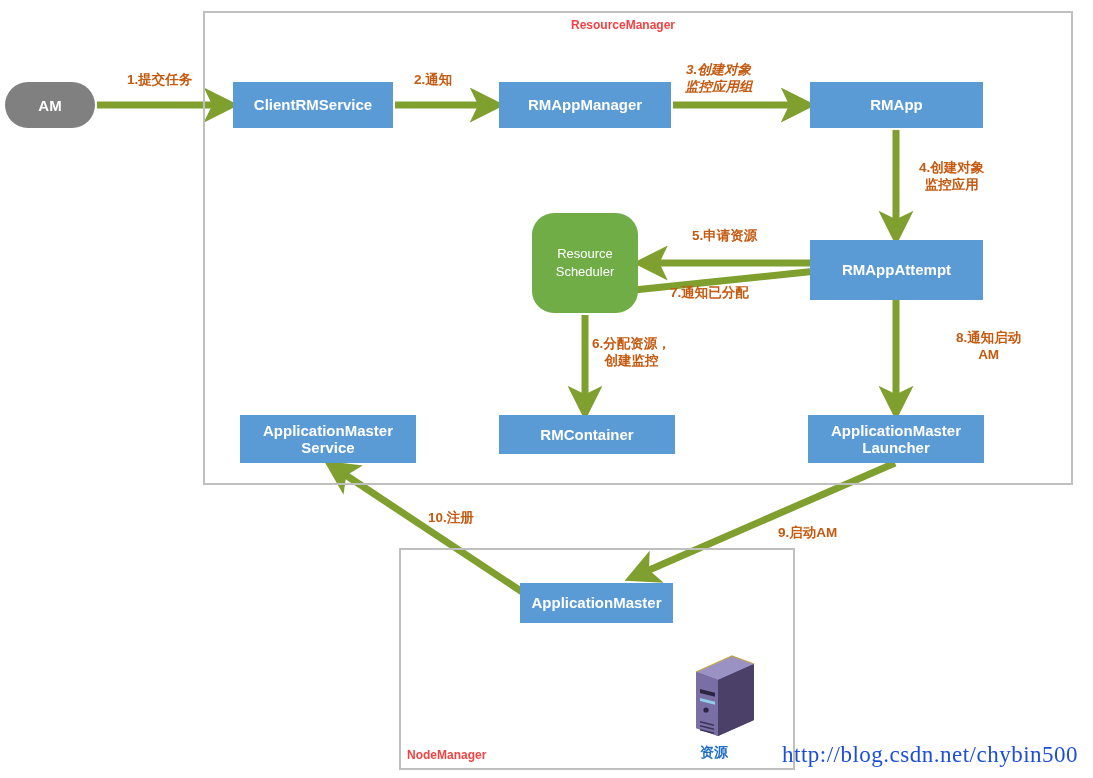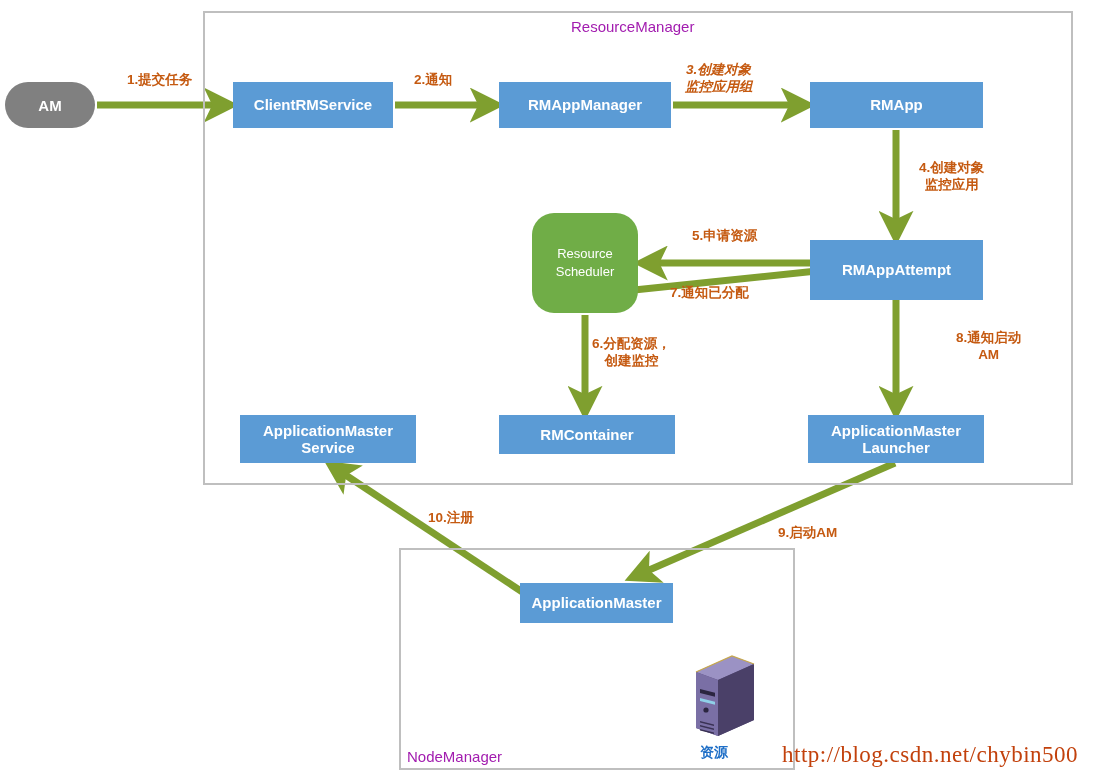--- a/index.html
+++ b/index.html
@@ -2,35 +2,35 @@
 <html><head>
 <meta charset="utf-8">
 <style>
   html,body{margin:0;padding:0;background:#ffffff;}
   body{width:1093px;height:778px;position:relative;overflow:hidden;
        font-family:"Liberation Sans","DejaVu Sans",sans-serif;}
   #stage{position:absolute;left:0;top:0;width:1093px;height:778px;}
   svg#wires{position:absolute;left:0;top:0;width:1093px;height:778px;pointer-events:none;}
 
   .group-box{position:absolute;border:2px solid #bfbfbf;background:transparent;box-sizing:border-box;}
-  .group-title{position:absolute;color:#a21caf;font-weight:normal;font-size:15px;white-space:nowrap;}
+  .group-title{position:absolute;color:#ef4444;font-weight:bold;font-size:12px;white-space:nowrap;}
 
   .node{position:absolute;box-sizing:border-box;display:flex;align-items:center;
         justify-content:center;text-align:center;color:#ffffff;}
   .node-blue{background:#5B9BD5;font-weight:bold;font-size:15px;line-height:1.15;}
   .node-green{background:#70AD47;border-radius:22px;font-weight:normal;font-size:13px;line-height:1.35;}
   .node-gray{background:#808080;border-radius:26px;font-weight:bold;font-size:15px;}
 
   .edge-label{position:absolute;color:#C55A11;font-weight:bold;font-size:13.5px;
               line-height:1.25;white-space:nowrap;text-align:center;}
 
   .srv-label{position:absolute;color:#1F6FC7;font-weight:bold;font-size:14px;white-space:nowrap;}
   .server-icon{position:absolute;}
 
-  .watermark{position:absolute;color:#c2410c;font-size:23px;white-space:nowrap;
+  .watermark{position:absolute;color:#1d4ed8;font-size:23px;white-space:nowrap;
              font-family:"Liberation Serif","DejaVu Serif",serif;letter-spacing:0.5px;}
 </style>
 </head>
 <body>
 
 <div id="stage">
 
   <svg id="wires" viewBox="0 0 1093 778" xmlns="http://www.w3.org/2000/svg">
     <defs>
       <marker id="ah" markerWidth="5" markerHeight="5" refX="2.6" refY="2.5" orient="auto" markerUnits="strokeWidth">

